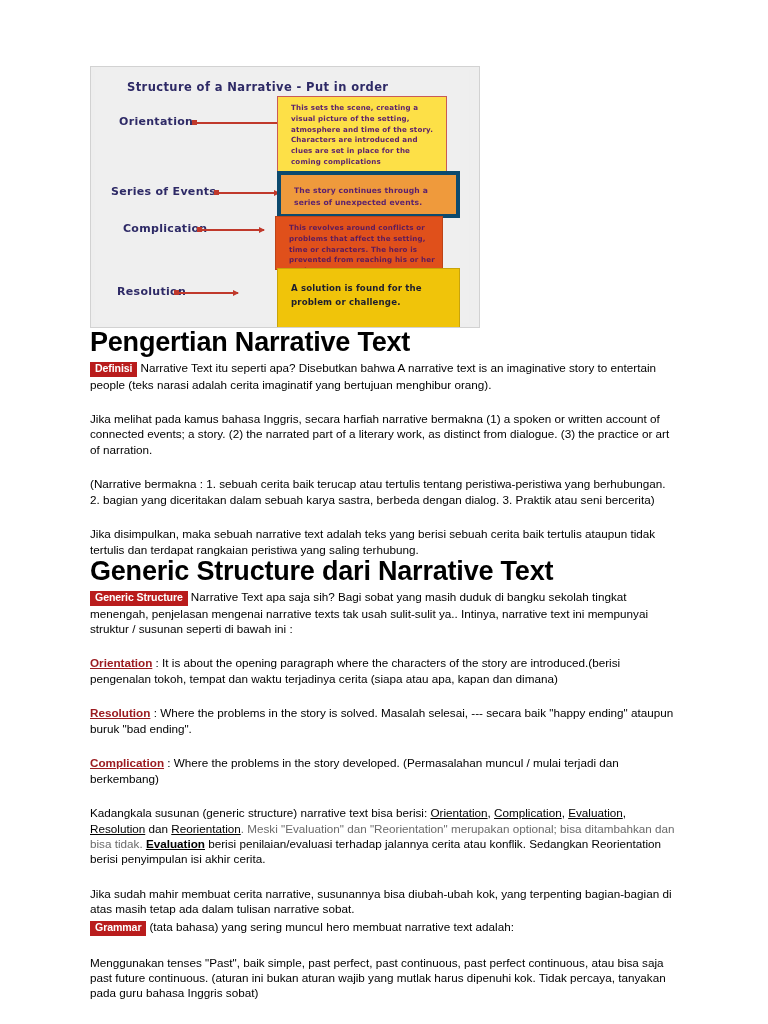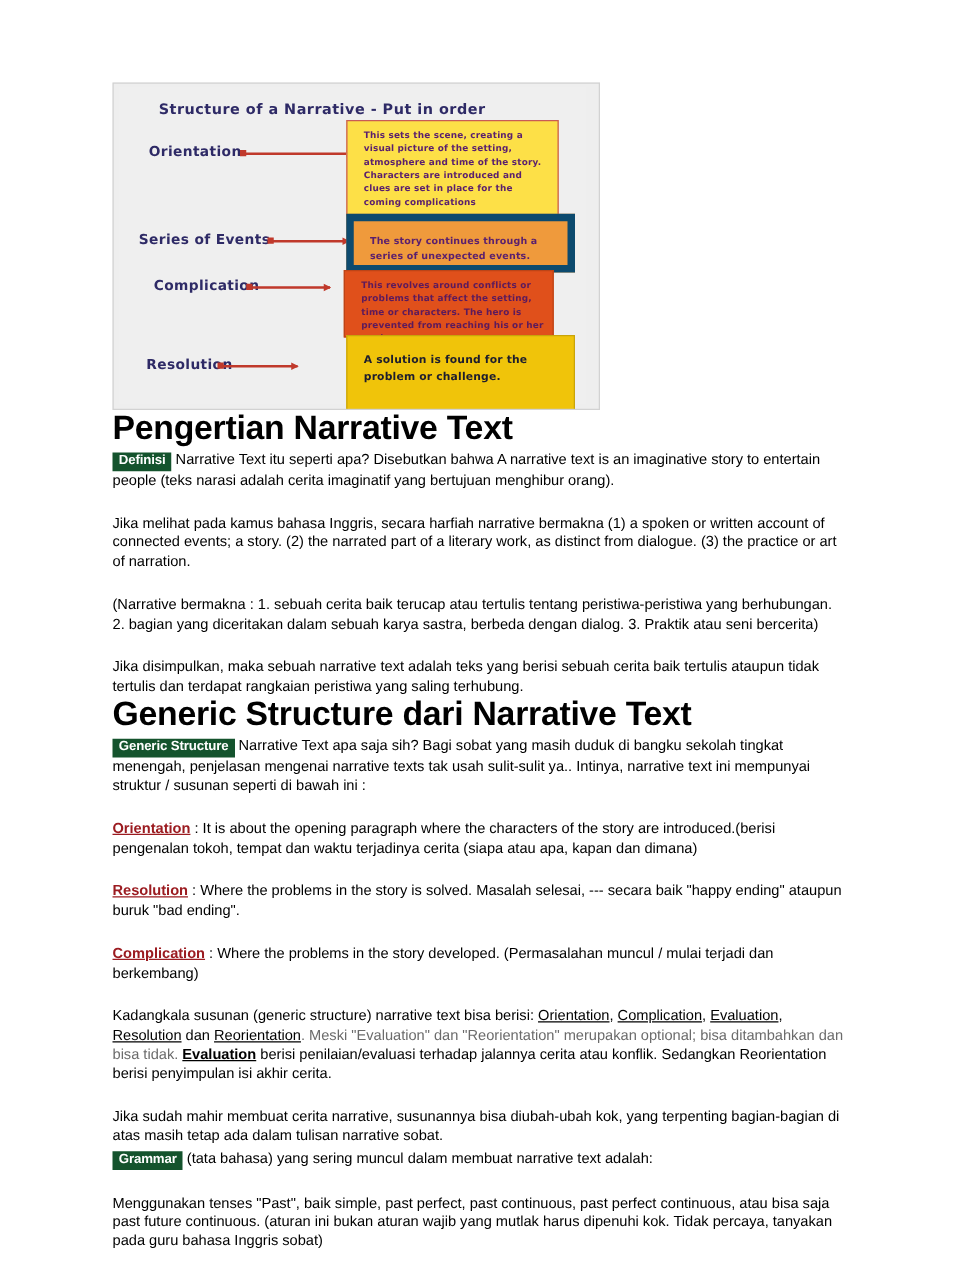--- a/index.html
+++ b/index.html
@@ -107,21 +107,21 @@
   .box-orientation {
     left: 182px; top: 26px;
     width: 170px; height: 77px;
     background: #fde047;
     border: 1px solid #c95b56;
   }
   .box-series {
     left: 182px; top: 101px;
     width: 183px; height: 47px;
     background: #ef9a3c;
-    border: 6px solid #0c4a6e;
+    border: 4px solid #0c4a6e;
     padding-top: 10px;
     font-size: 7.6px;
   }
   .box-complication {
     left: 180px; top: 146px;
     width: 168px; height: 54px;
     background: #e0501b;
     border: 1px solid #bd4417;
     color: #5c1a5c;
     font-size: 7.1px;
@@ -154,21 +154,21 @@
     font-size: 11.7px;
     line-height: 1.32;
     margin: 0;
     text-align: left;
   }
   p.gap { margin-top: 19px; }
   p.tight { margin-top: 2px; }
 
   .badge {
     display: inline-block;
-    background: #14532d;
+    background: #b91c1c;
     color: #ffffff;
     font-weight: 700;
     font-size: 10.6px;
     line-height: 1.12;
     padding: 1px 5px 2px 5px;
     margin-right: 3px;
     vertical-align: baseline;
     letter-spacing: -0.1px;
   }
   .kw {
@@ -230,18 +230,18 @@
 
     <p class="body gap"><span class="kw">Resolution</span><span> : Where the problems in the story is solved. Masalah selesai, --- secara baik "happy ending" ataupun buruk "bad ending".</span></p>
 
     <p class="body gap"><span class="kw">Complication</span><span> : Where the problems in the story developed. (Permasalahan muncul / mulai terjadi dan berkembang)</span></p>
 
     <p class="body gap"><span>Kadangkala susunan (generic structure) narrative text bisa berisi: </span><span class="u">Orientation</span><span>, </span><span class="u">Complication</span><span>, </span><span class="u">Evaluation</span><span>, </span><span class="u">Resolution</span><span> dan </span><span class="u">Reorientation</span><span class="soft">. Meski "Evaluation" dan "Reorientation" merupakan optional; bisa ditambahkan dan bisa tidak. </span><span class="ub">Evaluation</span><span> berisi penilaian/evaluasi terhadap jalannya cerita atau konflik. Sedangkan Reorientation berisi penyimpulan isi akhir cerita.</span></p>
 
     <p class="body gap">Jika sudah mahir membuat cerita narrative, susunannya bisa diubah-ubah kok, yang terpenting bagian-bagian di atas masih tetap ada dalam tulisan narrative sobat.</p>
 
 
-    <p class="body tight"><span class="badge">Grammar</span><span>(tata bahasa) yang sering muncul dalam membuat narrative text adalah:</span></p>
+    <p class="body tight"><span class="badge">Grammar</span><span>(tata bahasa) yang sering muncul hero membuat narrative text adalah:</span></p>
 
     <p class="body gap">Menggunakan tenses "Past", baik simple, past perfect, past continuous, past perfect continuous, atau bisa saja past future continuous. (aturan ini bukan aturan wajib yang mutlak harus dipenuhi kok. Tidak percaya, tanyakan pada guru bahasa Inggris sobat)</p>
 
   </div>
 </div>
 
 </body></html>

